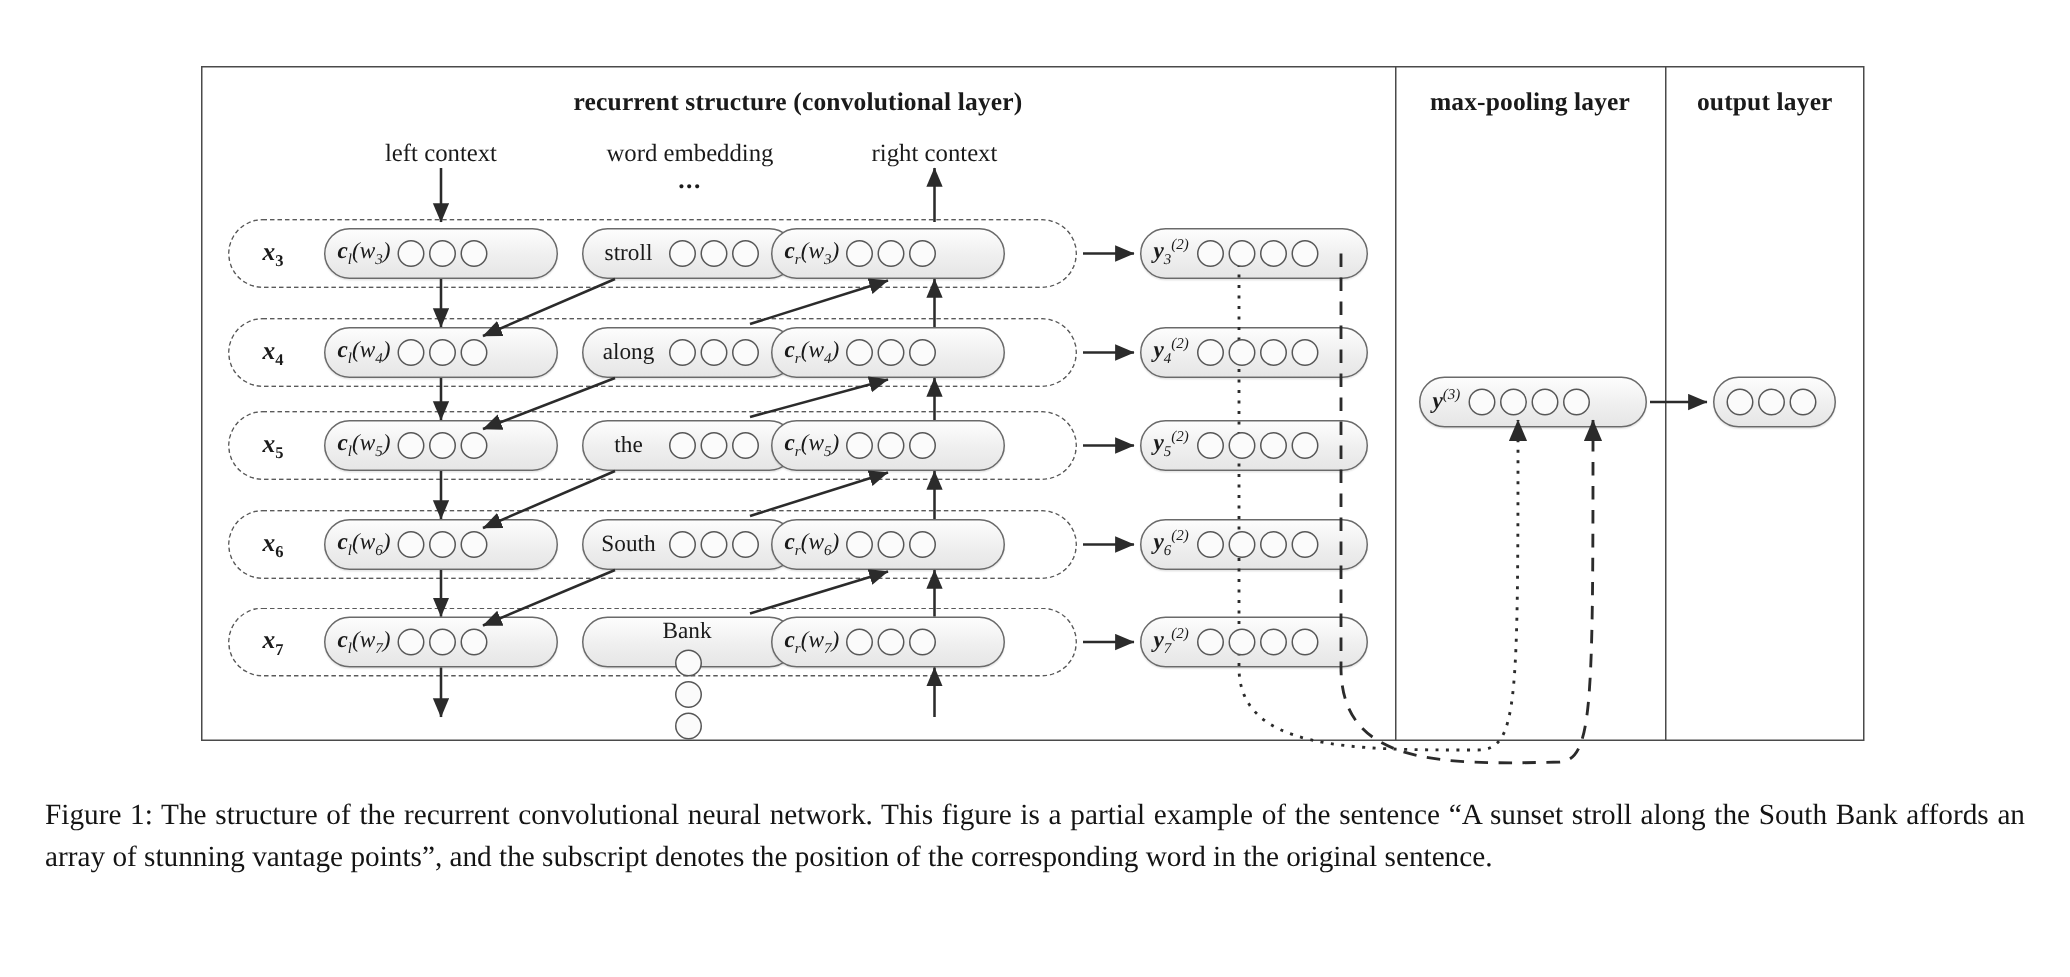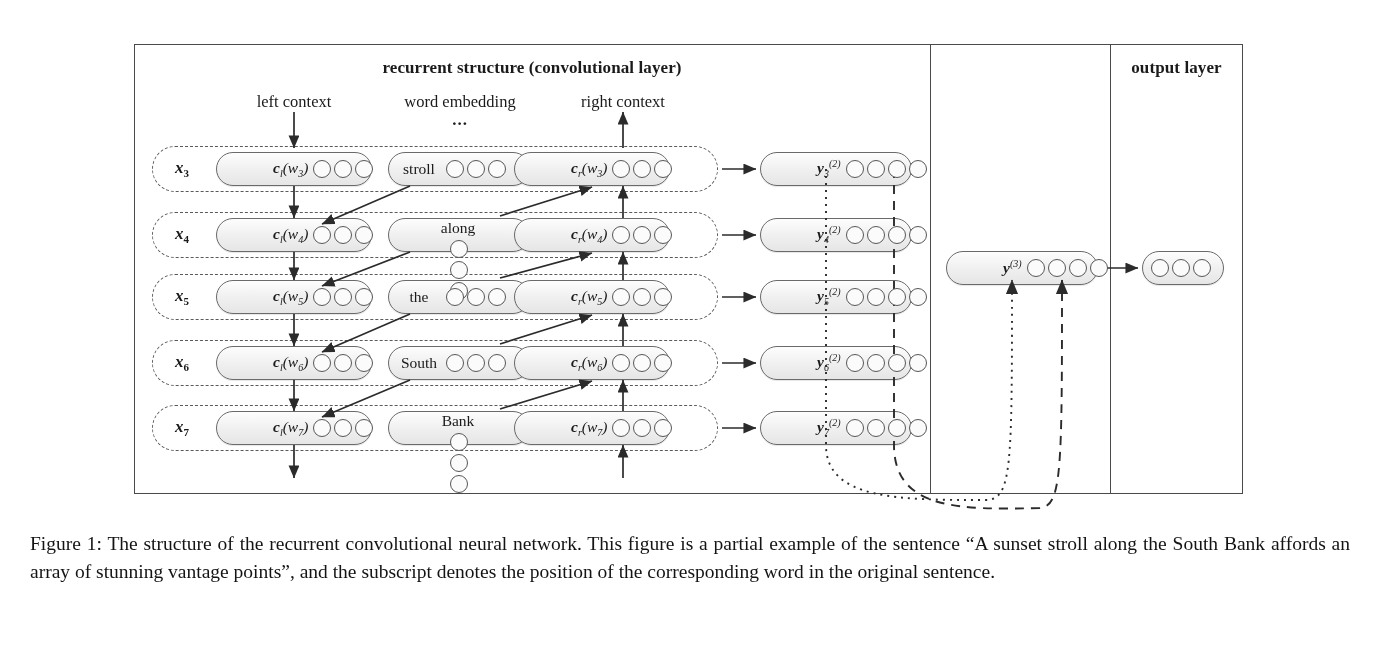--- a/index.html
+++ b/index.html
@@ -92,21 +92,21 @@
     padding:0 8px;
     gap:3px;
     box-shadow:0 1px 1px rgba(0,0,0,0.10);
   }
   .node .nlabel{
     font-size:15.5px;
     white-space:nowrap;
     display:inline-block;
     margin-right:2px;
   }
-  .node .nlabel.math{font-style:italic;margin-left:48px;}
+  .node .nlabel.math{font-style:italic;}
   .node .nlabel.math b{font-weight:bold;font-style:italic;}
   .node .nlabel sub{font-size:10px;}
   .node .nlabel sup{font-size:10px;}
   .circ{
     width:18px;height:18px;
     border:1.4px solid #575757;
     border-radius:50%;
     box-sizing:border-box;
     background:#fbfbfb;
     flex:0 0 auto;
@@ -146,20 +146,21 @@
 </head>
 <body>
 
 <div id="figure-wrap">
 
   <div class="frame"></div>
   <div class="vdiv" id="vdiv-1"></div>
   <div class="vdiv" id="vdiv-2"></div>
 
   <div class="panel-title" id="title-recurrent">recurrent structure (convolutional layer)</div>
+  <div class="panel-title" id="title-maxpool">max-pooling layer</div>
   <div class="panel-title" id="title-output">output layer</div>
 
   <div class="col-label" id="lbl-left">left context</div>
   <div class="col-label" id="lbl-word">word embedding</div>
   <div class="col-label" id="lbl-right">right context</div>
   <div class="ellipsis-top">...</div>
   <div class="ellipsis-bottom">...</div>
 
   <div id="rows-host">
       <div class="xrow" style="top: 146px;"></div>
@@ -194,21 +195,21 @@
       <div class="xrow" style="top: 212px;"></div>
       <div class="xlabel" style="top: 212px;">
         <span>x<sub>4</sub></span>
       </div>
       <div class="node node-cl" style="top: 218px;">
         <span class="nlabel math"><b>c</b><sub>l</sub>(w<sub>4</sub>)</span>
         <span class="circ"></span>
         <span class="circ"></span>
         <span class="circ"></span>
       </div>
-      <div class="node node-we" style="top: 218px; flex-direction: column;">
+      <div class="node node-we" style="top: 218px;">
         <span class="nlabel">along</span>
         <span class="circ"></span>
         <span class="circ"></span>
         <span class="circ"></span>
       </div>
       <div class="node node-cr" style="top: 218px;">
         <span class="nlabel math"><b>c</b><sub>r</sub>(w<sub>4</sub>)</span>
         <span class="circ"></span>
         <span class="circ"></span>
         <span class="circ"></span>

